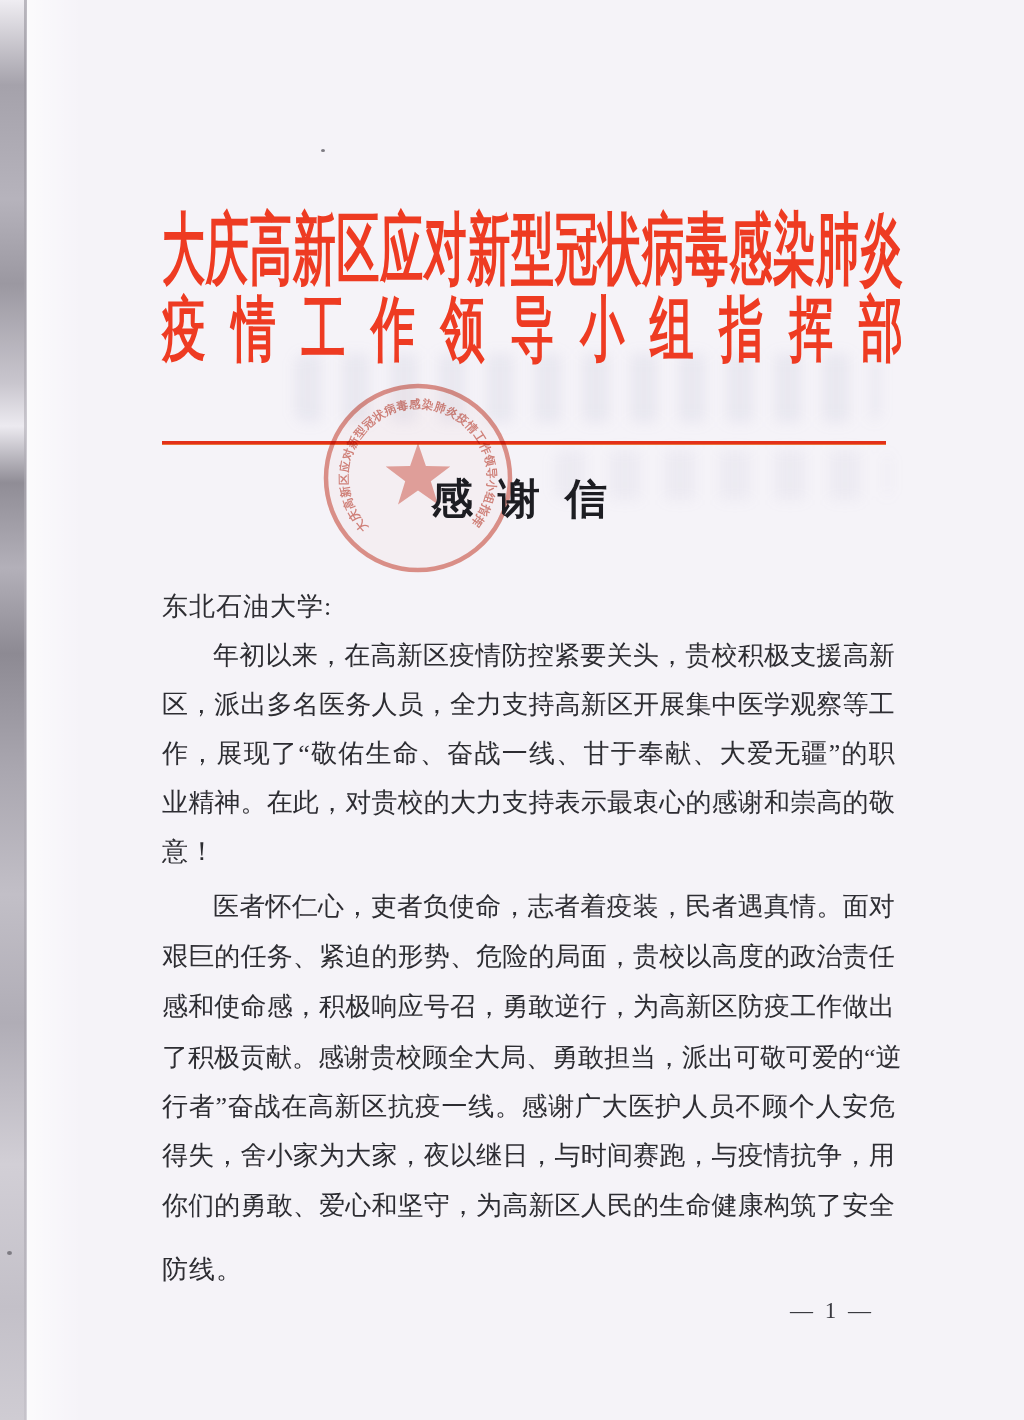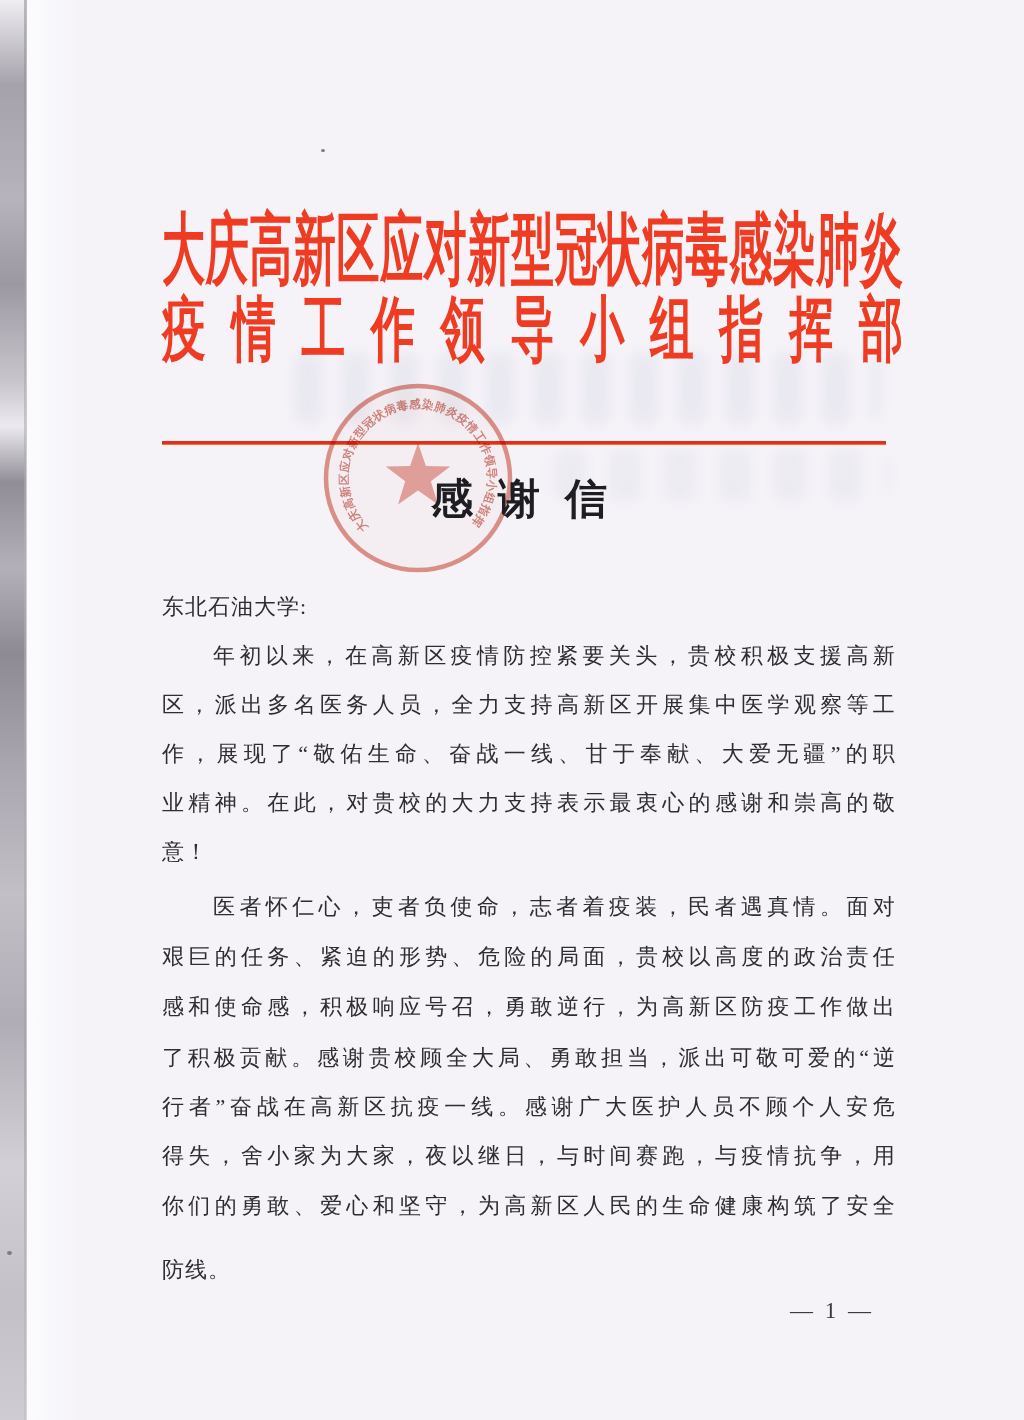--- a/index.html
+++ b/index.html
@@ -45,21 +45,21 @@
     mix-blend-mode:multiply;opacity:.78;filter:blur(.4px);
   }
   
   .heading{
     position:absolute;left:431px;top:471px;width:176px;
     display:flex;justify-content:space-between;
     font-size:42px;font-weight:bold;color:#1d1d22;
   }
   
   .bl{
-    position:absolute;color:#2d2d32;font-size:22px;line-height:34px;
+    position:absolute;color:#2d2d32;font-size:26px;line-height:34px;
     white-space:nowrap;
   }
   .jl{left:162px;width:733px;display:flex;justify-content:space-between;}
   .jl.ind{left:213px;width:682px;}
   .ll{left:162px;letter-spacing:1px;}
   .salutation{top:590px;}
   .pagenum{
     position:absolute;left:790px;top:1298px;font-size:23px;color:#3a3a40;
     letter-spacing:3px;white-space:nowrap;
   }

